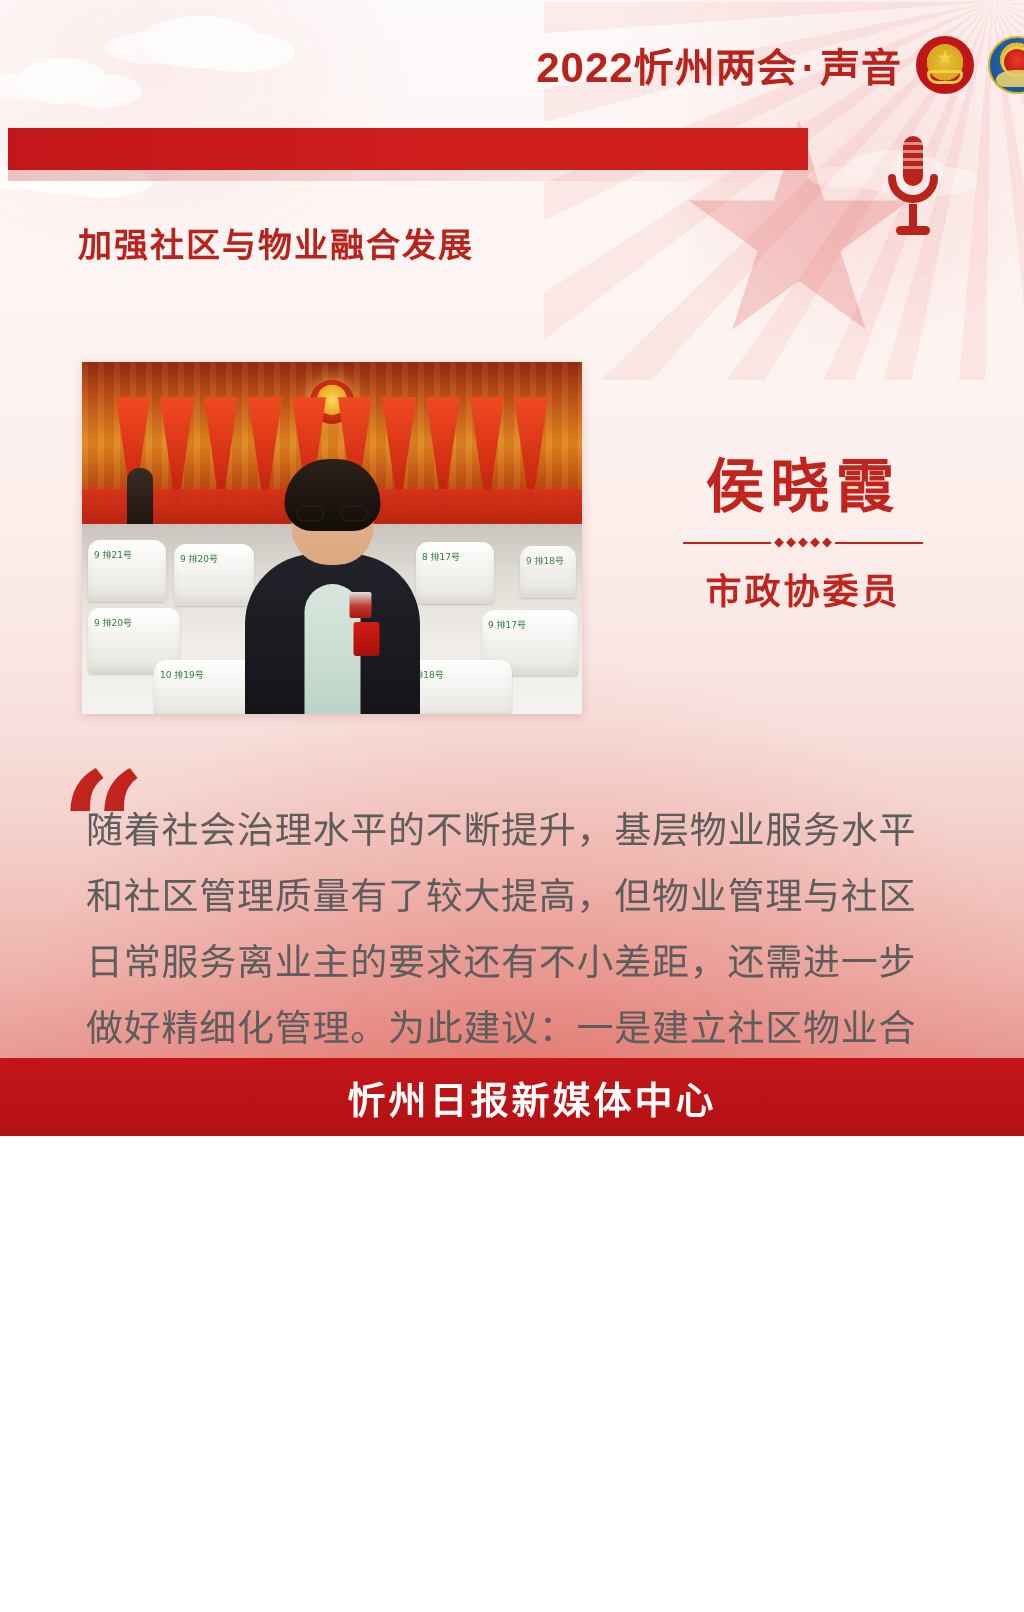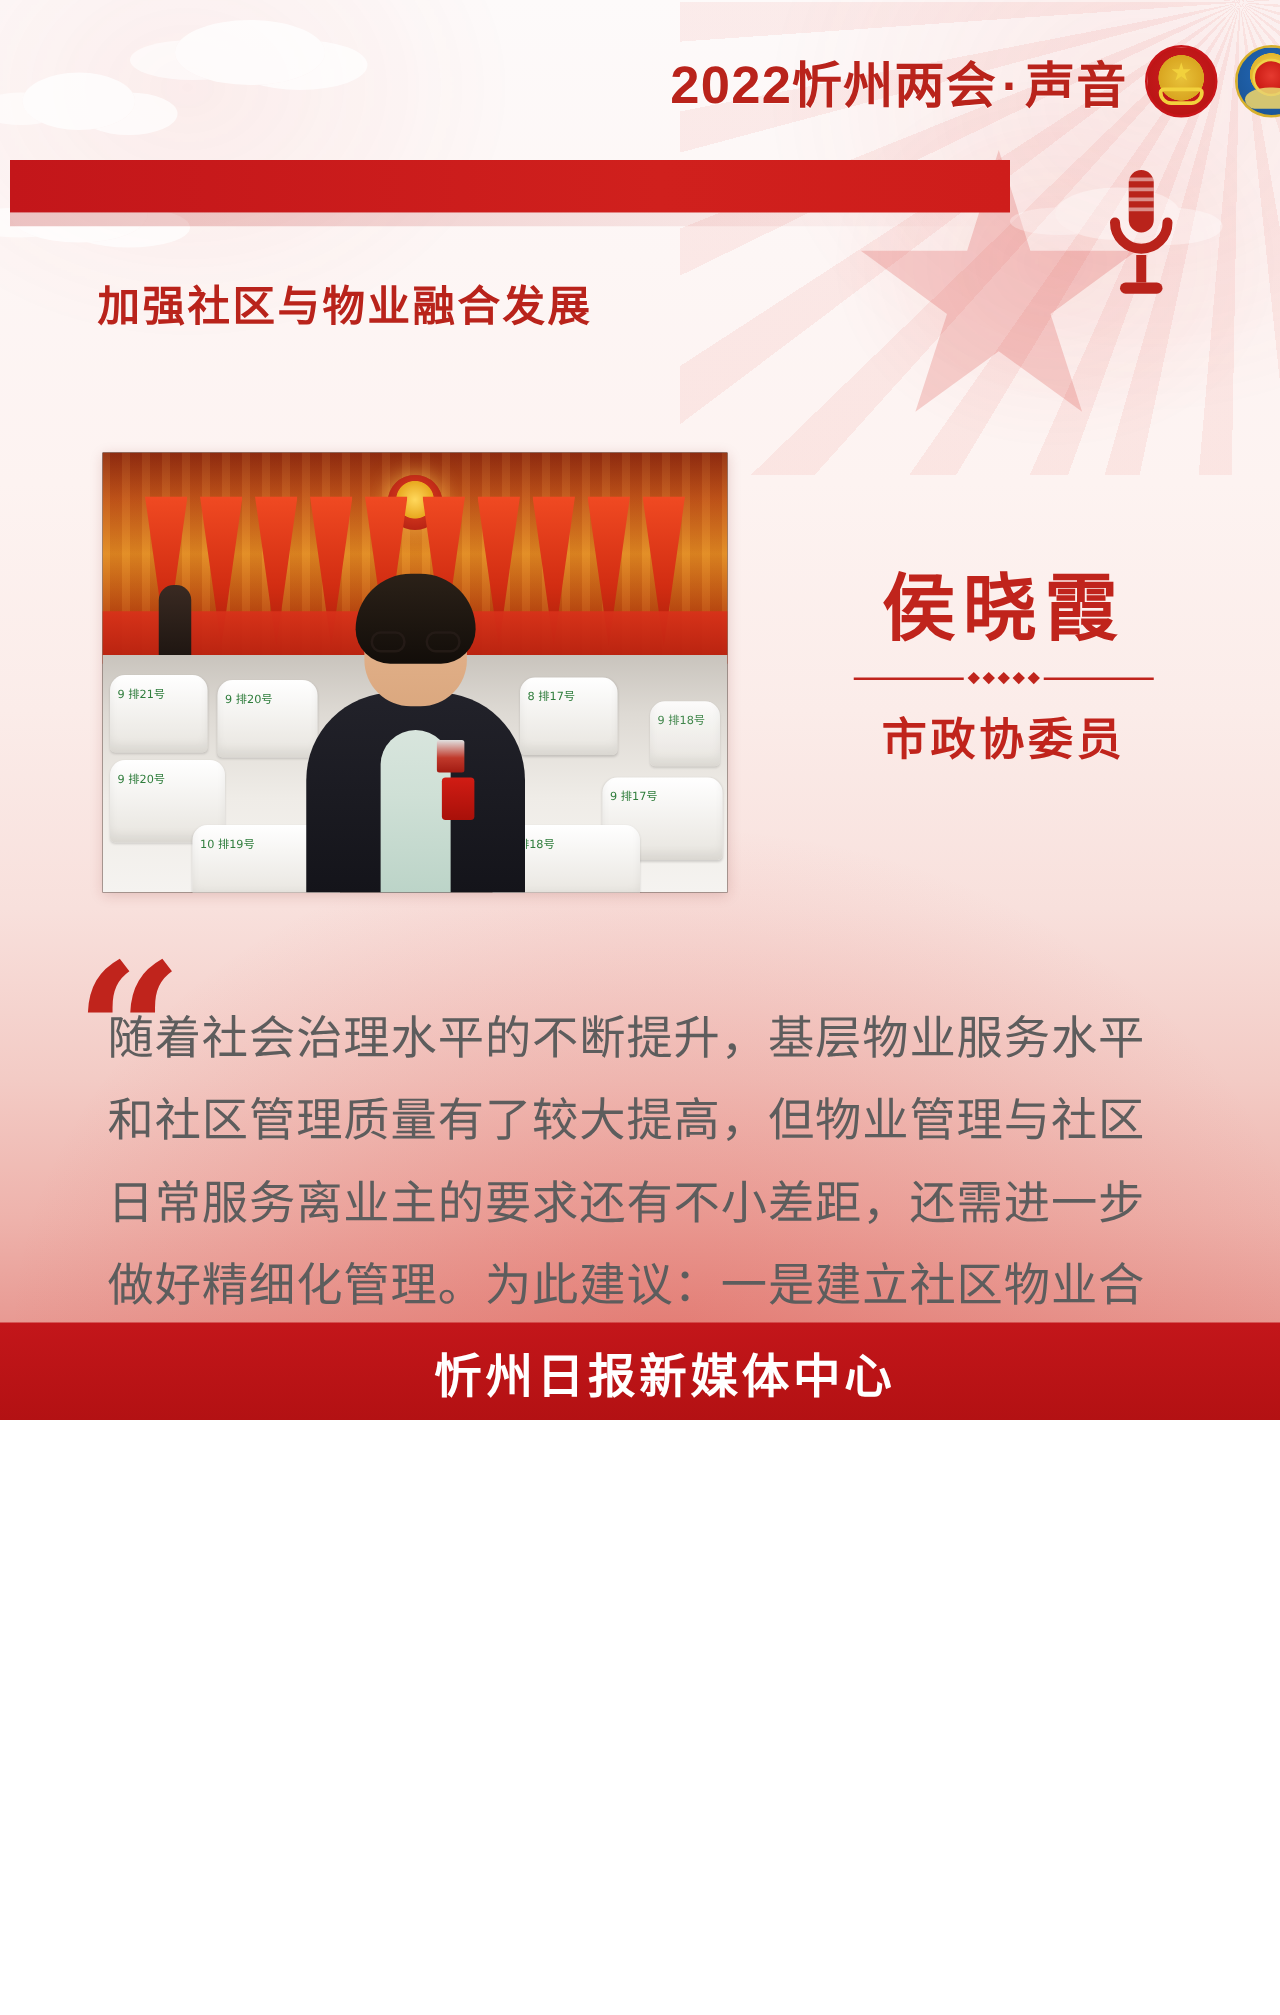--- a/index.html
+++ b/index.html
@@ -530,30 +530,30 @@
         </div>
       <div class="seat" style="left:92px;  top:20px; width:80px; height:62px;">
           <span>9 排20号</span>
         </div>
       <div class="seat" style="left:6px;   top:84px; width:92px; height:66px;">
           <span>9 排20号</span>
         </div>
       <div class="seat" style="right:88px; top:18px; width:78px; height:62px;">
           <span>8 排17号</span>
         </div>
-      <div class="seat" style="right:4px;  top:86px; width:96px; height:66px;margin-top:12px;">
+      <div class="seat" style="right:4px;  top:86px; width:96px; height:66px;">
           <span>9 排17号</span>
         </div>
       <div class="seat" style="left:72px;  bottom:-6px; width:118px; height:60px;">
           <span>10 排19号</span>
         </div>
       <div class="seat" style="right:70px; bottom:-6px; width:118px; height:60px;">
           <span>10 排18号</span>
         </div>
-      <div class="seat" style="right:6px;  top:22px; width:56px; height:52px; opacity:.9;margin-top:15px;">
+      <div class="seat" style="right:6px;  top:22px; width:56px; height:52px; opacity:.9;">
           <span>9 排18号</span>
         </div>
     </div>
 
     <div class="ph-person">
       <div class="pp-body"></div>
       <div class="pp-shirt"></div>
       <div class="pp-badge"></div>
       <div class="pp-badge2"></div>
       <div class="pp-head"></div>

